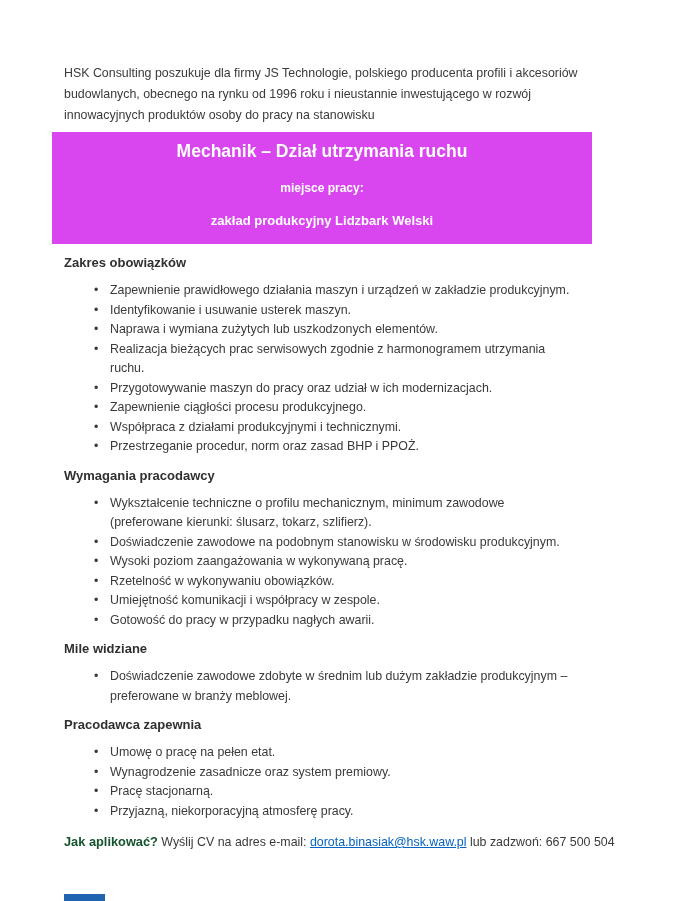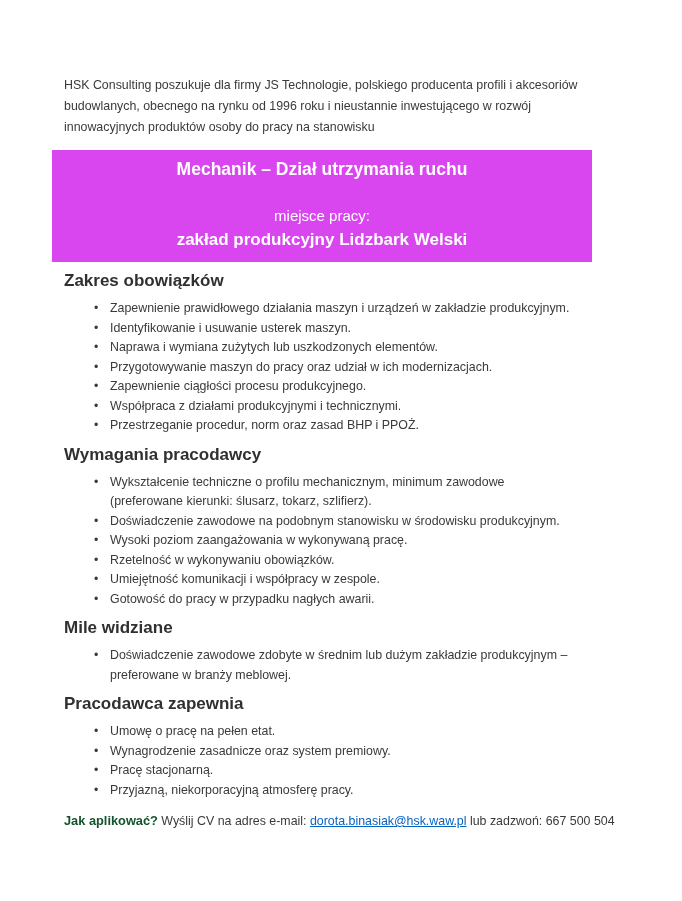--- a/index.html
+++ b/index.html
@@ -7,46 +7,46 @@
     width: 682px; height: 901px;
     background: #ffffff;
     font-family: "Liberation Sans", sans-serif;
     color: #3a3a3a;
     position: relative;
     overflow: hidden;
   }
   .page { position: relative; width: 682px; height: 901px; }
 
   .intro {
-    margin: 12px;
+    margin: 0;
     padding-top: 63px;
     margin-left: 64px;
     width: 534px;
     font-size: 12.4px;
     line-height: 21px;
     color: #3a3a3a;
   }
 
   .banner {
     margin-left: 52px;
     margin-top: 6px;
     width: 540px;
     height: 112px;
     box-sizing: border-box;
     background: #2063ae;
     color: #ffffff;
     text-align: center;
     padding-top: 7px;
   }
   .banner-title   { font-size: 17.5px; font-weight: bold; line-height: 24px; }
-  .banner-subtitle{ font-size: 15px;   font-weight: normal; line-height: 16px; margin-top: 27px; }
-  .banner-location{ font-size: 17px; font-weight: bold; line-height: 18px; margin-top: 7px; }
+  .banner-subtitle{ font-size: 12px;   font-weight: bold; line-height: 16px; margin-top: 17px; }
+  .banner-location{ font-size: 13px; font-weight: bold; line-height: 18px; margin-top: 16px; }
 
   .section-heading {
-    font-size: 17px;
+    font-size: 13px;
     font-weight: bold;
     color: #303030;
     margin: 10px 0 0 64px;
     line-height: 17px;
   }
   .bullet-list {
     list-style: none;
     margin: 10px 0 0 94px;
     padding: 0;
     width: 480px;
@@ -91,20 +91,21 @@
     <div class="banner-subtitle">miejsce pracy:</div>
     <div class="banner-location">zakład produkcyjny Lidzbark Welski</div>
   </div>
 
   <div id="sections">
       <h2 class="section-heading">Zakres obowiązków</h2>
       <ul class="bullet-list">
         <li>Zapewnienie prawidłowego działania maszyn i urządzeń w zakładzie produkcyjnym.</li>
         <li>Identyfikowanie i usuwanie usterek maszyn.</li>
         <li>Naprawa i wymiana zużytych lub uszkodzonych elementów.</li>
+        <li>Realizacja bieżących prac serwisowych zgodnie z harmonogramem utrzymania ruchu.</li>
         <li>Przygotowywanie maszyn do pracy oraz udział w ich modernizacjach.</li>
         <li>Zapewnienie ciągłości procesu produkcyjnego.</li>
         <li>Współpraca z działami produkcyjnymi i technicznymi.</li>
         <li>Przestrzeganie procedur, norm oraz zasad BHP i PPOŻ.</li>
       </ul>
       <h2 class="section-heading">Wymagania pracodawcy</h2>
       <ul class="bullet-list">
         <li>Wykształcenie techniczne o profilu mechanicznym, minimum zawodowe (preferowane kierunki: ślusarz, tokarz, szlifierz).</li>
         <li>Doświadczenie zawodowe na podobnym stanowisku w środowisku produkcyjnym.</li>
         <li>Wysoki poziom zaangażowania w wykonywaną pracę.</li>

